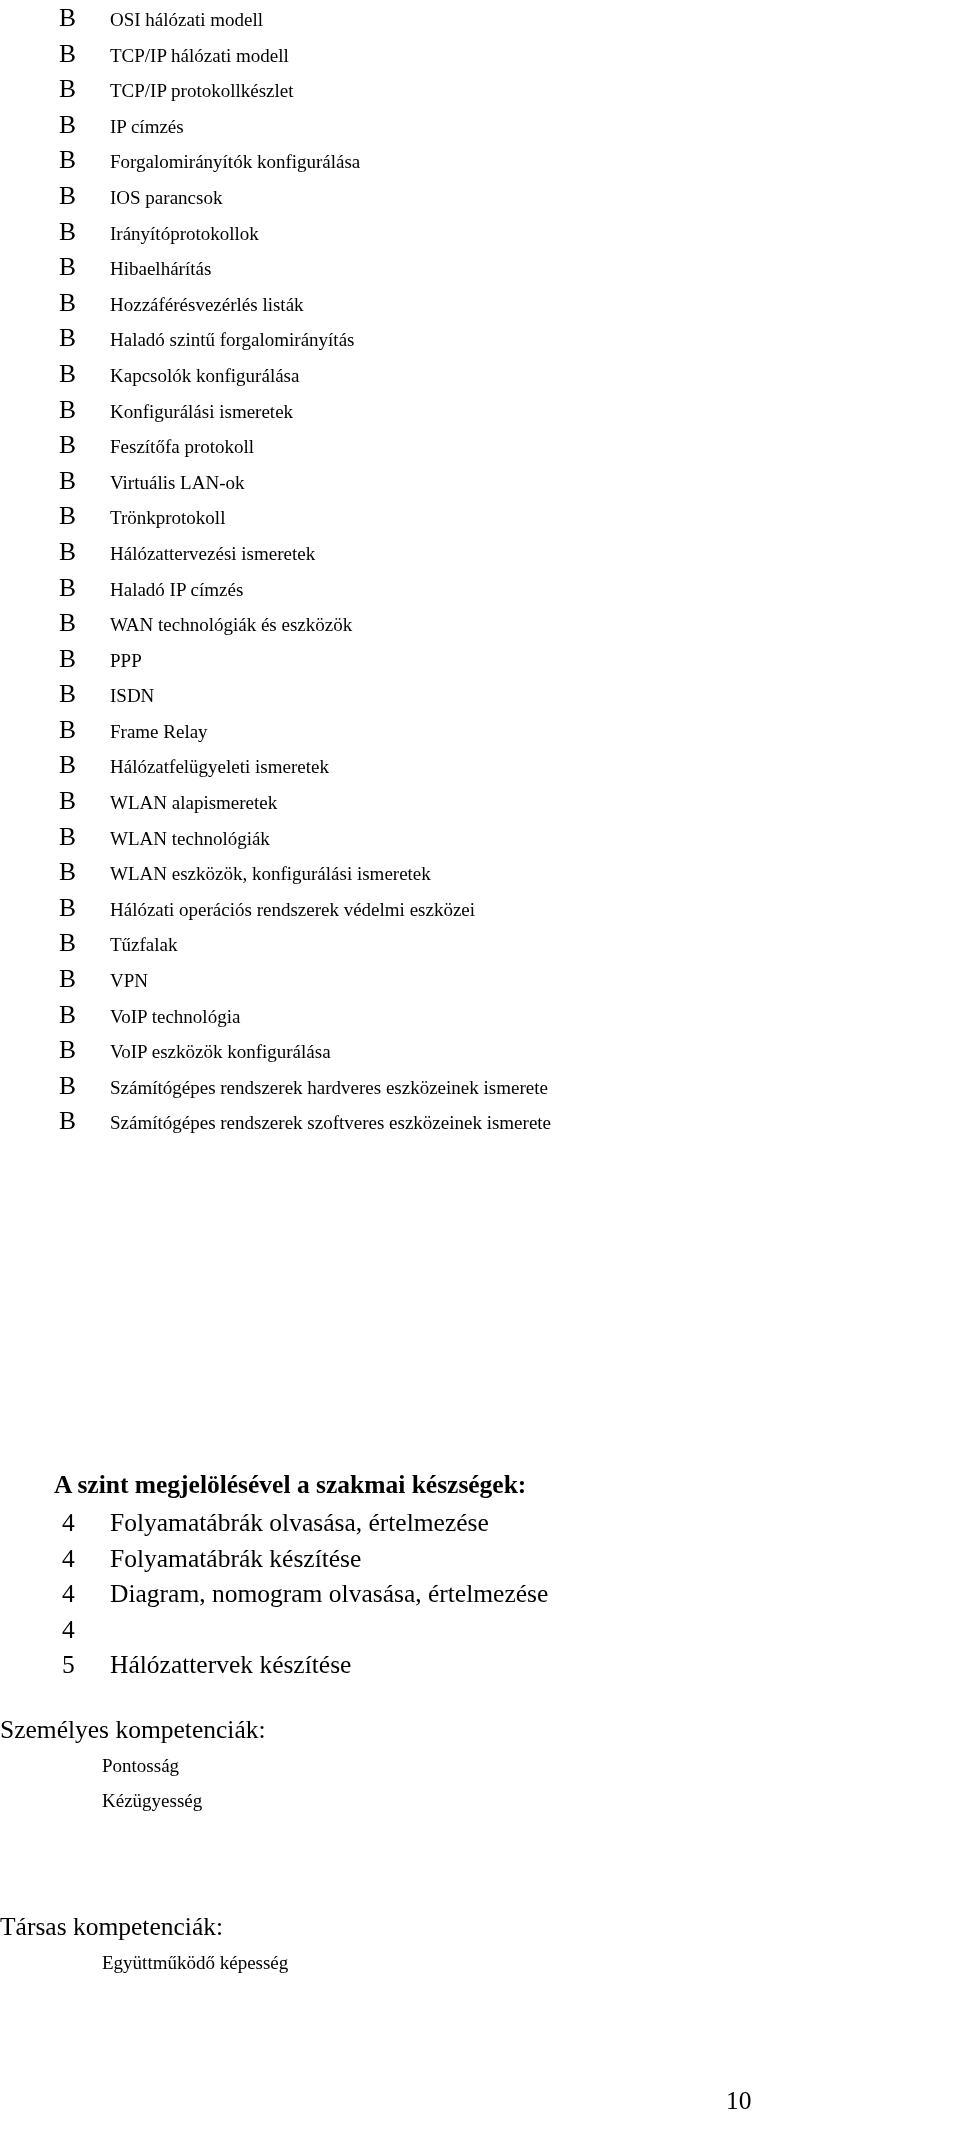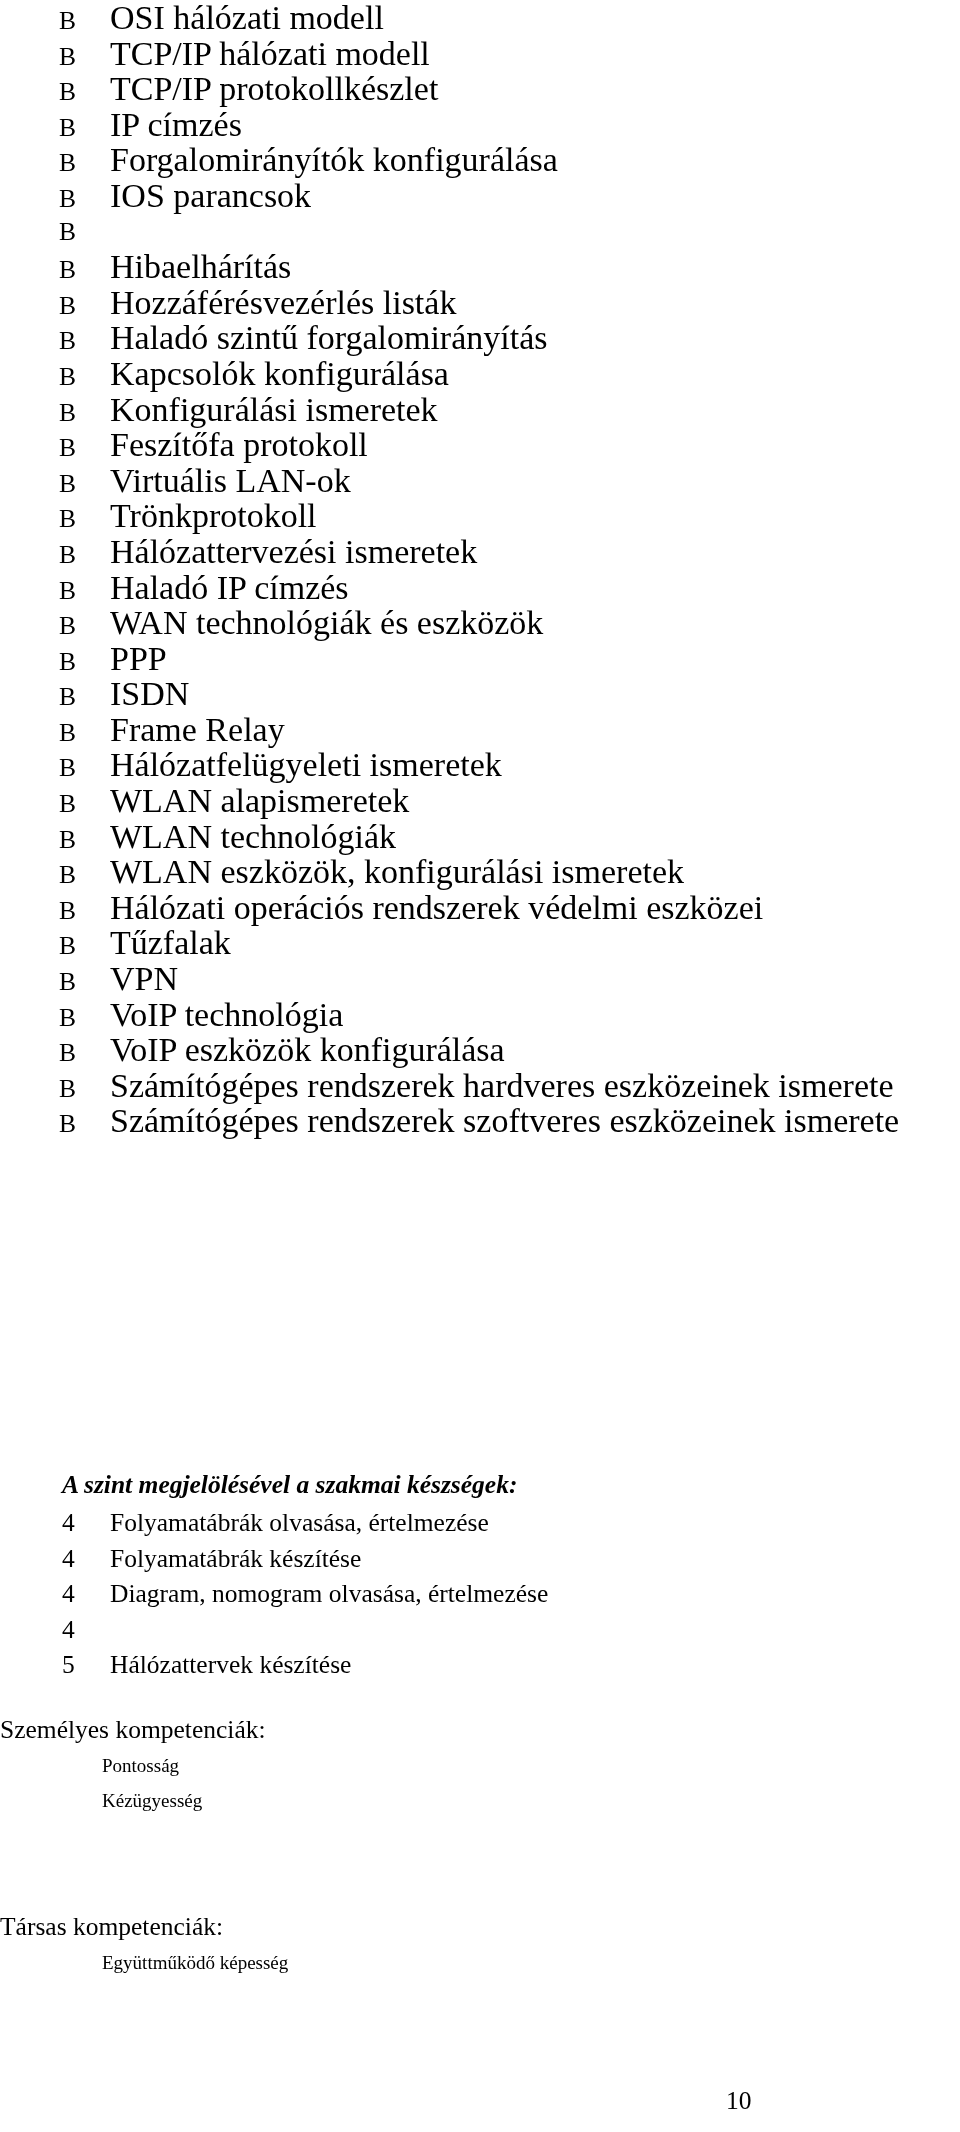--- a/index.html
+++ b/index.html
@@ -39,30 +39,29 @@
   .b-mark {
     width: 52px;
     flex: 0 0 52px;
     text-align: left;
     padding-left: 59px;
     box-sizing: border-box;
     font-size: 25.5px;
   }
   .b-text {
     padding-left: 51px;
-    font-size: 34px;
+    font-size: 19px;
   }
 
   
   .skills-heading {
     position: absolute;
-    left: 62px;
+    left: 54px;
     top: 1470px;
     font-size: 25.5px;
-    font-style: italic;
     font-weight: bold;
     white-space: nowrap;
   }
 
   
   .skill-list {
     position: absolute;
     left: 0px;
     top: 1505px;
     width: 960px;
@@ -145,20 +144,21 @@
       <li class="b-row">
         <span class="b-mark">B</span>
         <span class="b-text">Forgalomirányítók konfigurálása</span>
       </li>
       <li class="b-row">
         <span class="b-mark">B</span>
         <span class="b-text">IOS parancsok</span>
       </li>
       <li class="b-row">
         <span class="b-mark">B</span>
+        <span class="b-text">Irányítóprotokollok</span>
       </li>
       <li class="b-row">
         <span class="b-mark">B</span>
         <span class="b-text">Hibaelhárítás</span>
       </li>
       <li class="b-row">
         <span class="b-mark">B</span>
         <span class="b-text">Hozzáférésvezérlés listák</span>
       </li>
       <li class="b-row">

